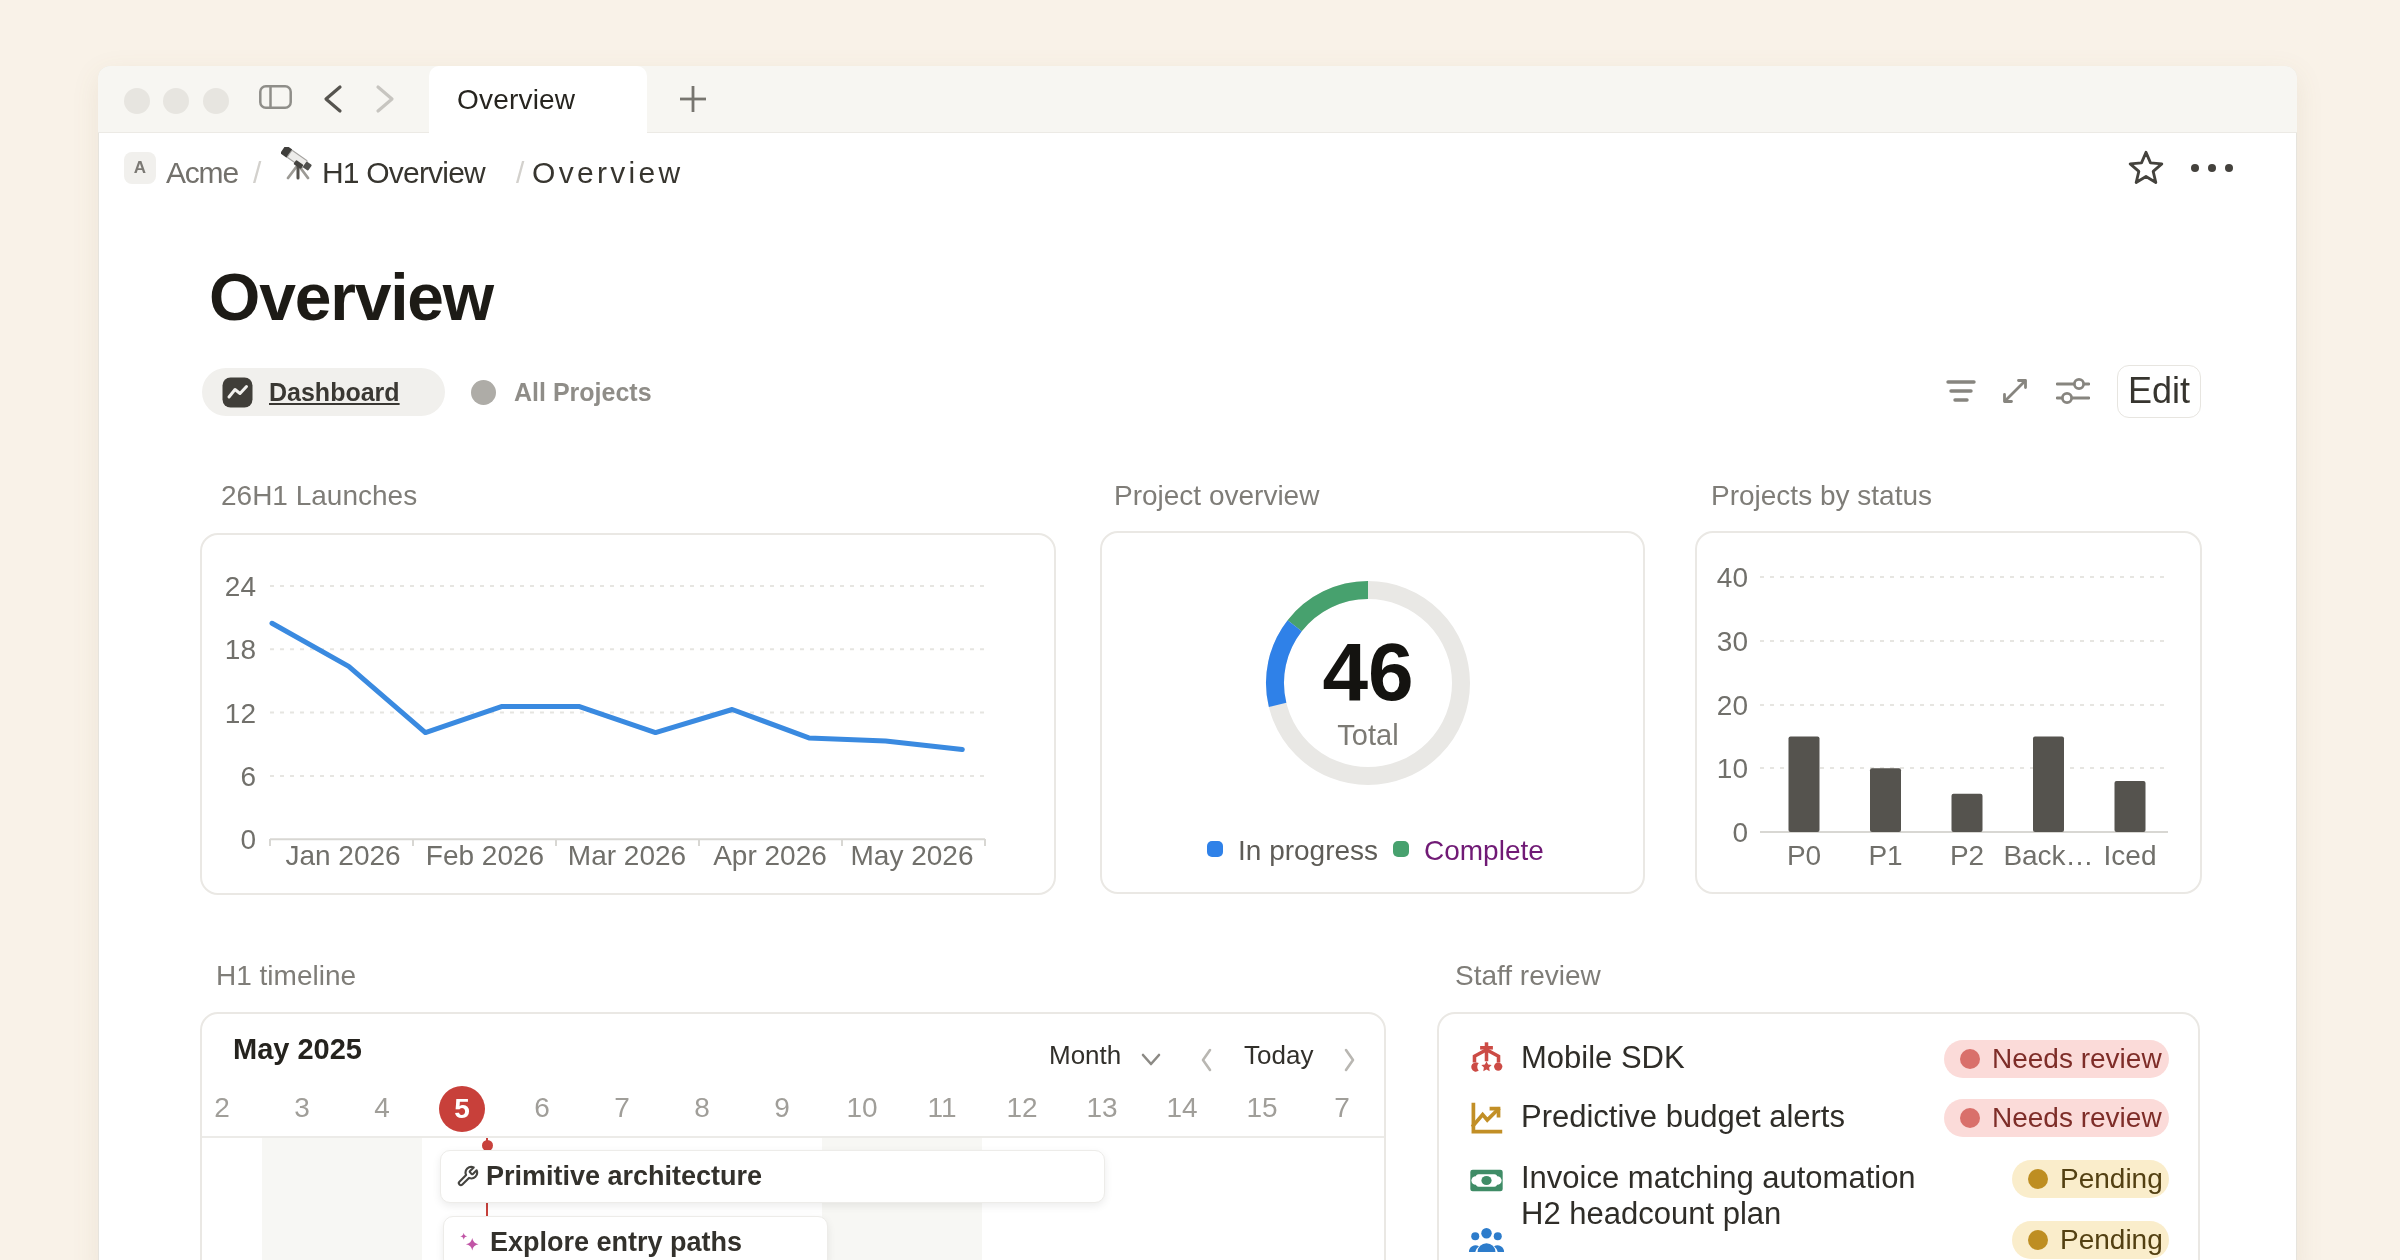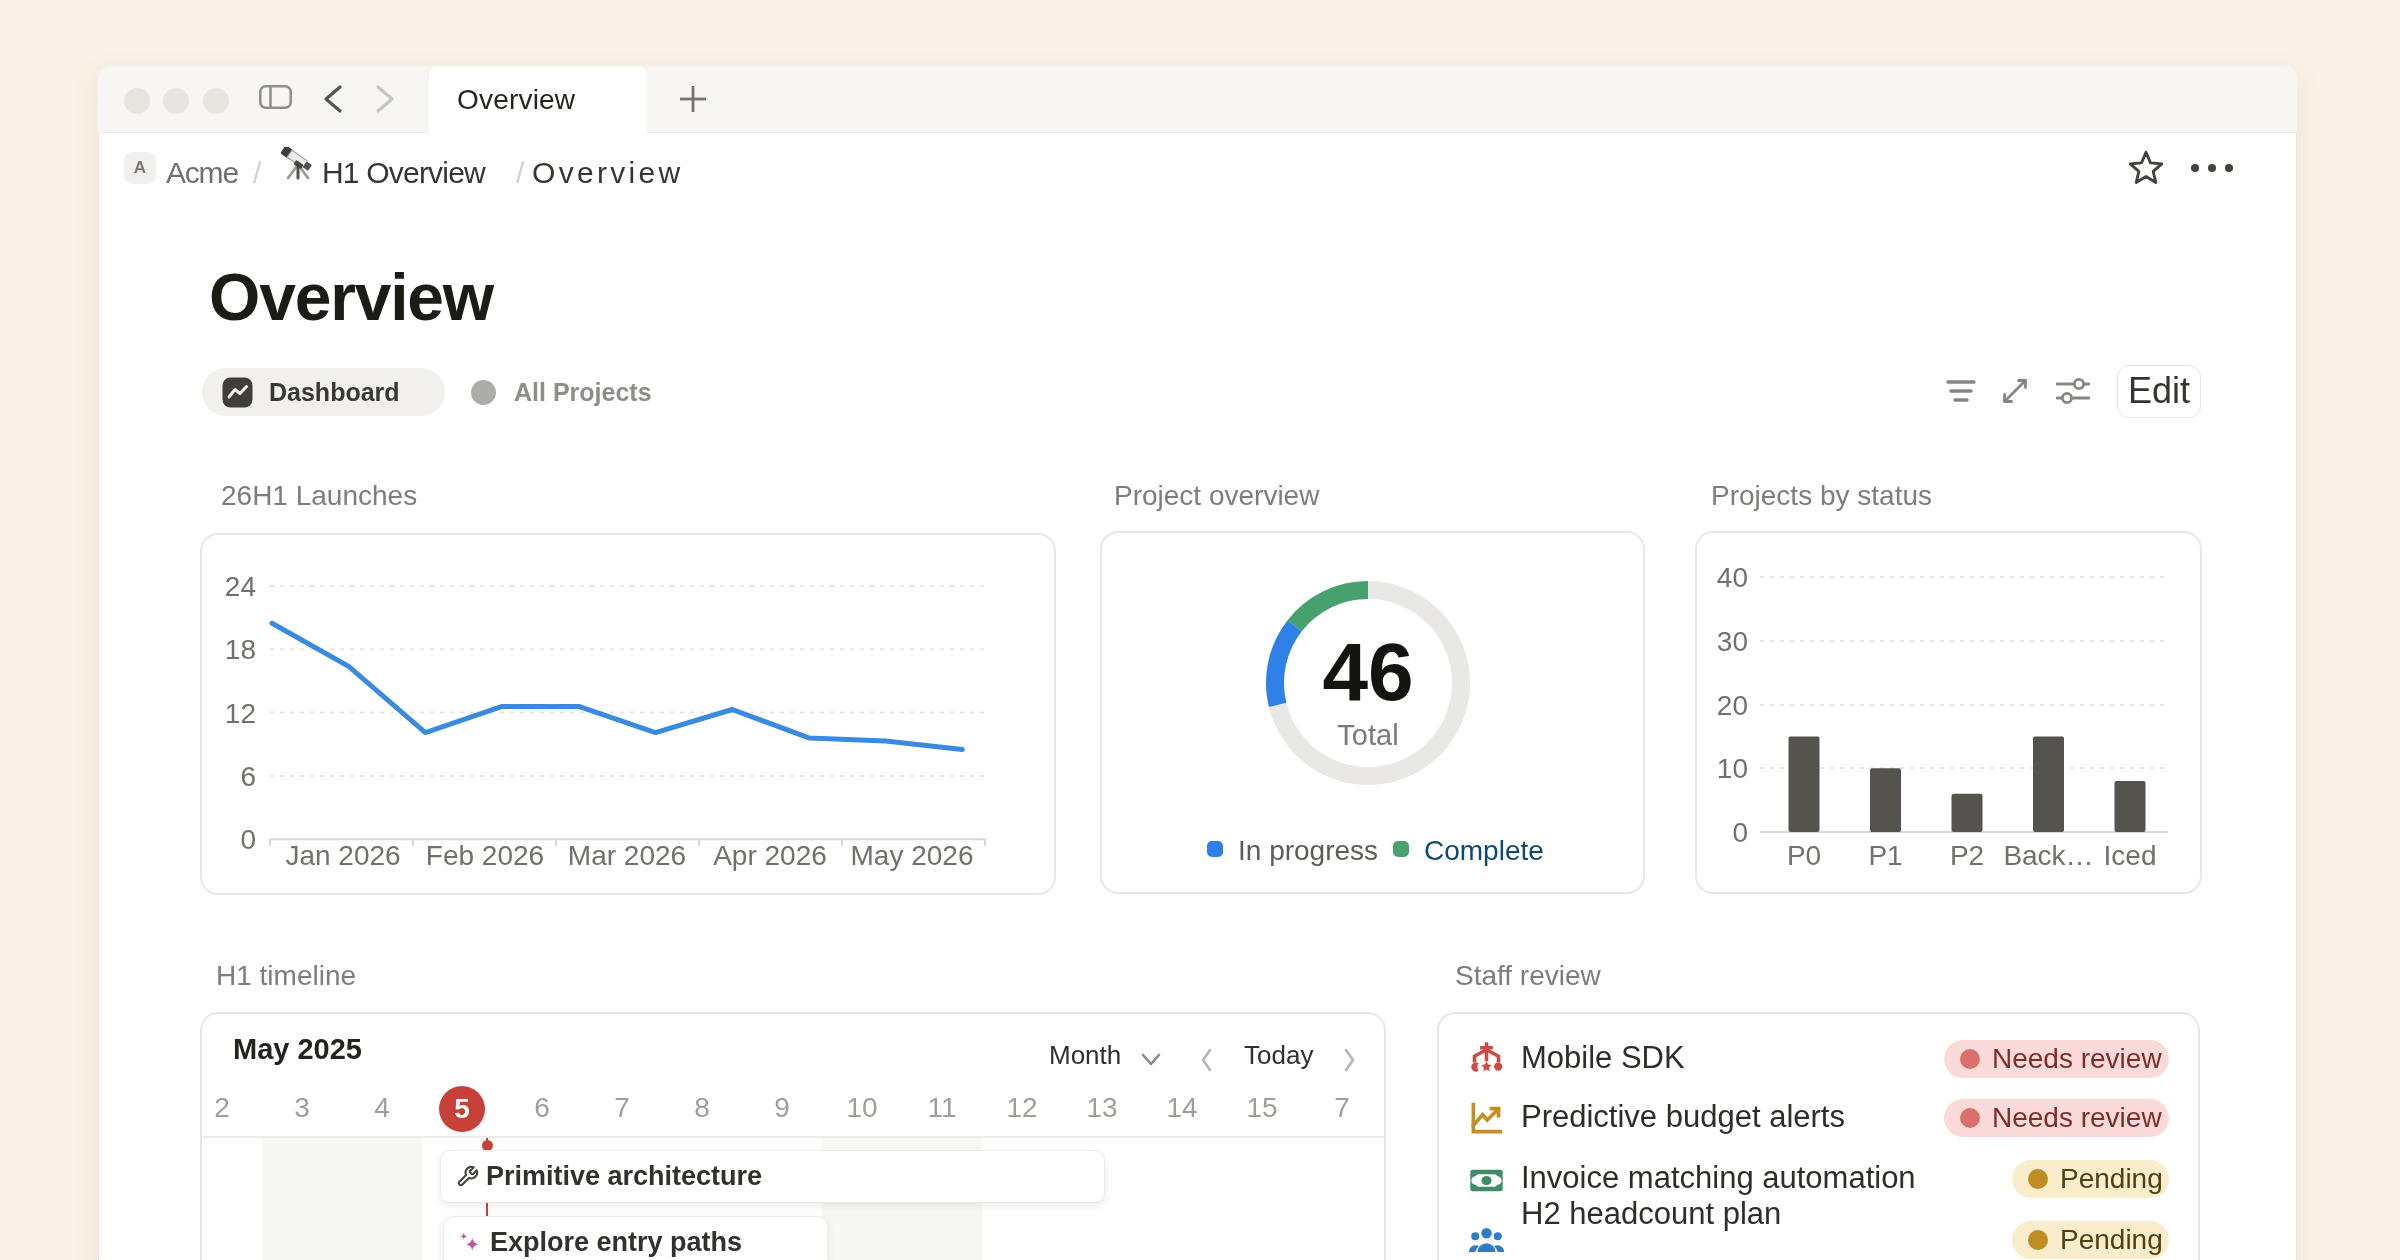--- a/index.html
+++ b/index.html
@@ -16,21 +16,21 @@
     border-radius:10px 10px 0 0; }
   .tab span { position:absolute; left:28px; top:18px; font-size:28px; color:#26241F; font-weight:500; letter-spacing:0.2px; }
   .chip { position:absolute; left:124px; top:152px; width:32px; height:32px; background:#F1F0ED; border-radius:8px;
     text-align:center; line-height:32px; font-size:17px; font-weight:700; color:#7B7974; }
   .crumb { font-size:30px; letter-spacing:-1.2px; color:#73716C; }
   .crumbdark { font-size:30px; color:#37352F; font-weight:500; letter-spacing:-0.8px; }
   .slash { font-size:30px; color:#D3D1CD; }
   h1.title { position:absolute; left:209px; top:259px; font-size:66px; font-weight:700; color:#1D1B16; letter-spacing:-1.2px; }
   .pill-tab { position:absolute; left:202px; top:368px; width:243px; height:48px; border-radius:24px;
     background:#F1F0ED; display:flex; align-items:center; }
-  .pill-tab .txt { font-size:25px; font-weight:700; color:#3A3833; margin-left:16px; }
+  .pill-tab .txt { font-size:25px; font-weight:700; color:#3A3833; margin-left:16px;text-decoration:underline; }
   .alltab { position:absolute; left:471px; top:368px; height:48px; display:flex; align-items:center; }
   .alltab .dot { width:25px; height:25px; border-radius:50%; background:#AEACA7; }
   .alltab .txt { font-size:25px; font-weight:700; color:#8F8D88; margin-left:18px; }
   .editbtn { position:absolute; left:2117px; top:365px; width:84px; height:53px; border-radius:12px;
     border:1.5px solid #E7E5E0; background:#fff; text-align:center; line-height:50px; font-size:36px; color:#37352F; }
   .cardlabel { position:absolute; font-size:28px; color:#7F7D78; }
   .card { position:absolute; background:#fff; border:2px solid #EAE8E4; border-radius:18px; }
   .evt { position:absolute; background:#fff; border:1px solid #EDECE9; border-radius:10px;
     box-shadow:0 3px 8px rgba(15,15,15,0.08); display:flex; align-items:center; }
   .evt .txt { font-size:27px; font-weight:700; color:#33312C; margin-left:7px; }
@@ -173,21 +173,21 @@
 <svg class="abs" style="left:1243px; top:558px;" width="250" height="250" viewBox="0 0 250 250">
   <circle cx="125" cy="125" r="93" fill="none" stroke="#E9E8E5" stroke-width="18"></circle>
   <path d="M 125 32 A 93 93 0 0 0 51.7 67.7" fill="none" stroke="#47A16E" stroke-width="18"></path>
   <path d="M 51.7 67.7 A 93 93 0 0 0 34.6 146.9" fill="none" stroke="#2F81E8" stroke-width="18"></path>
 </svg>
 <div class="abs" style="left:1268px; top:625px; width:200px; text-align:center; font-size:82px; font-weight:700; color:#141310;">46</div>
 <div class="abs" style="left:1268px; top:719px; width:200px; text-align:center; font-size:29px; color:#7C7A74;">Total</div>
 <div class="abs" style="left:1207px; top:841px; width:16px; height:16px; border-radius:5px; background:#2F81E8;"></div>
 <div class="abs" style="left:1238px; top:835px; font-size:28px; color:#5E5C57;">In progress</div>
 <div class="abs" style="left:1393px; top:841px; width:16px; height:16px; border-radius:5px; background:#47A16E;"></div>
-<div class="abs" style="left:1424px; top:835px; font-size:28px; color:#0c4a6e;">Complete</div>
+<div class="abs" style="left:1424px; top:835px; font-size:28px; color:#701a75;">Complete</div>
 
 <div class="card" style="left:1695px; top:531px; width:507px; height:363px;"></div>
 <svg class="abs" style="left:1695px; top:531px;" width="507" height="363" viewBox="0 0 507 363">
   <g stroke="#E6E5E1" stroke-width="2" stroke-dasharray="4 6">
     <line x1="65" y1="46" x2="473" y2="46"></line>
     <line x1="65" y1="110" x2="473" y2="110"></line>
     <line x1="65" y1="174" x2="473" y2="174"></line>
     <line x1="65" y1="237" x2="473" y2="237"></line>
   </g>
   <line x1="65" y1="301" x2="473" y2="301" stroke="#D8D7D3" stroke-width="2"></line>

